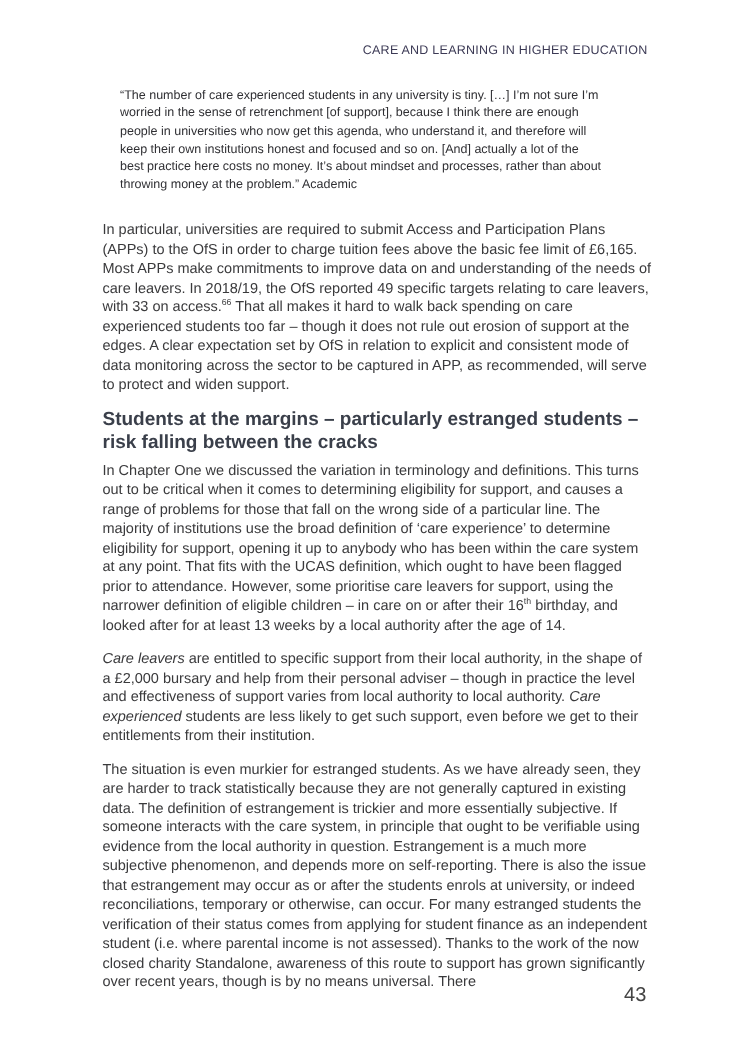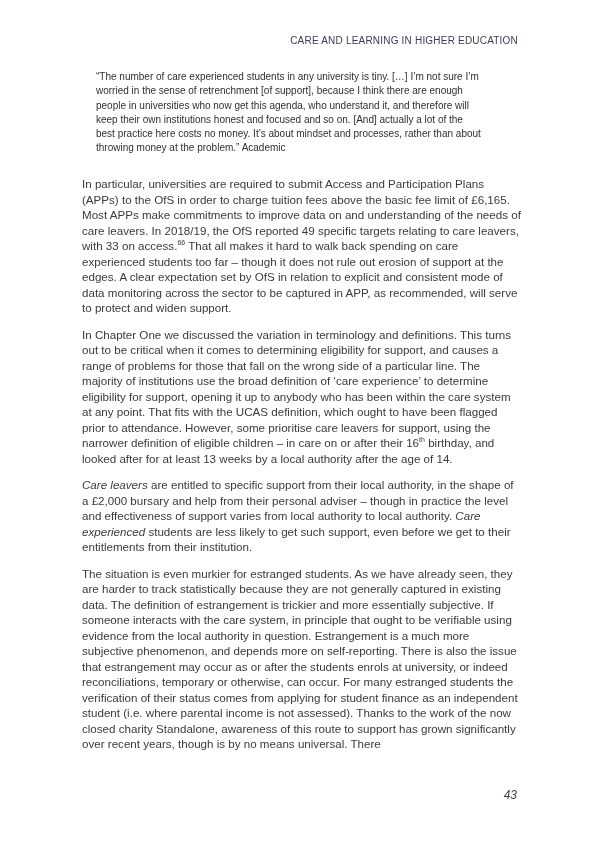--- a/index.html
+++ b/index.html
@@ -3,32 +3,33 @@
 <meta charset="utf-8">
 <style>
   html, body { margin: 0; padding: 0; background: #ffffff; }
   body { width: 600px; height: 848px; position: relative; overflow: hidden; font-family: "Liberation Sans", sans-serif; color: #3a3a3c; }
   .running-header { position: absolute; top: 35px; right: 82px; font-size: 10px; letter-spacing: 0.2px; color: #3c3a55; }
   .quote { position: absolute; top: 70px; left: 96px; width: 386px; font-size: 10px; line-height: 14.3px; color: #2f2f33; }
   .content { position: absolute; top: 176px; left: 82px; width: 440px; font-size: 11.6px; line-height: 15.5px; color: #3a3a3c; }
   .content p { margin: 0 0 11px 0; }
   .content h2 { margin: 10px 0 6px 0; font-size: 15.2px; line-height: 18px; font-weight: bold; color: #3a3f4a; }
   sup { font-size: 7px; line-height: 0; vertical-align: super; }
-  .page-number { position: absolute; top: 788px; right: 83px; font-size: 12px; color: #444; font-style: italic; }
+  .page-number { position: absolute; top: 788px; right: 83px; font-size: 16px; color: #444; }
 </style>
 </head>
 <body>
 
 <div class="running-header">CARE AND LEARNING IN HIGHER EDUCATION</div>
 
 <div class="quote">“The number of care experienced students in any university is tiny. […] I’m not sure I’m worried in the sense of retrenchment [of support], because I think there are enough people in universities who now get this agenda, who understand it, and therefore will keep their own institutions honest and focused and so on. [And] actually a lot of the best practice here costs no money. It’s about mindset and processes, rather than about throwing money at the problem.” Academic</div>
 
 <div class="content">
   <p><span>In particular, universities are required to submit Access and Participation Plans (APPs) to the OfS in order to charge tuition fees above the basic fee limit of £6,165. Most APPs make commitments to improve data on and understanding of the needs of care leavers. In 2018/19, the OfS reported 49 specific targets relating to care leavers, with 33 on access.</span><sup>66</sup><span> That all makes it hard to walk back spending on care experienced students too far – though it does not rule out erosion of support at the edges. A clear expectation set by OfS in relation to explicit and consistent mode of data monitoring across the sector to be captured in APP, as recommended, will serve to protect and widen support.</span></p>
 
+  <h2>Students at the margins – particularly estranged students – risk falling between the cracks</h2>
 
   <p><span>In Chapter One we discussed the variation in terminology and definitions. This turns out to be critical when it comes to determining eligibility for support, and causes a range of problems for those that fall on the wrong side of a particular line. The majority of institutions use the broad definition of ‘care experience’ to determine eligibility for support, opening it up to anybody who has been within the care system at any point. That fits with the UCAS definition, which ought to have been flagged prior to attendance. However, some prioritise care leavers for support, using the narrower definition of eligible children – in care on or after their 16</span><sup>th</sup><span> birthday, and looked after for at least 13 weeks by a local authority after the age of 14.</span></p>
 
   <p><em>Care leavers</em><span> are entitled to specific support from their local authority, in the shape of a £2,000 bursary and help from their personal adviser – though in practice the level and effectiveness of support varies from local authority to local authority. </span><em>Care experienced</em><span> students are less likely to get such support, even before we get to their entitlements from their institution.</span></p>
 
   <p>The situation is even murkier for estranged students. As we have already seen, they are harder to track statistically because they are not generally captured in existing data. The definition of estrangement is trickier and more essentially subjective. If someone interacts with the care system, in principle that ought to be verifiable using evidence from the local authority in question. Estrangement is a much more subjective phenomenon, and depends more on self-reporting. There is also the issue that estrangement may occur as or after the students enrols at university, or indeed reconciliations, temporary or otherwise, can occur. For many estranged students the verification of their status comes from applying for student finance as an independent student (i.e. where parental income is not assessed). Thanks to the work of the now closed charity Standalone, awareness of this route to support has grown significantly over recent years, though is by no means universal. There</p>
 </div>
 
 <div class="page-number">43</div>
 

